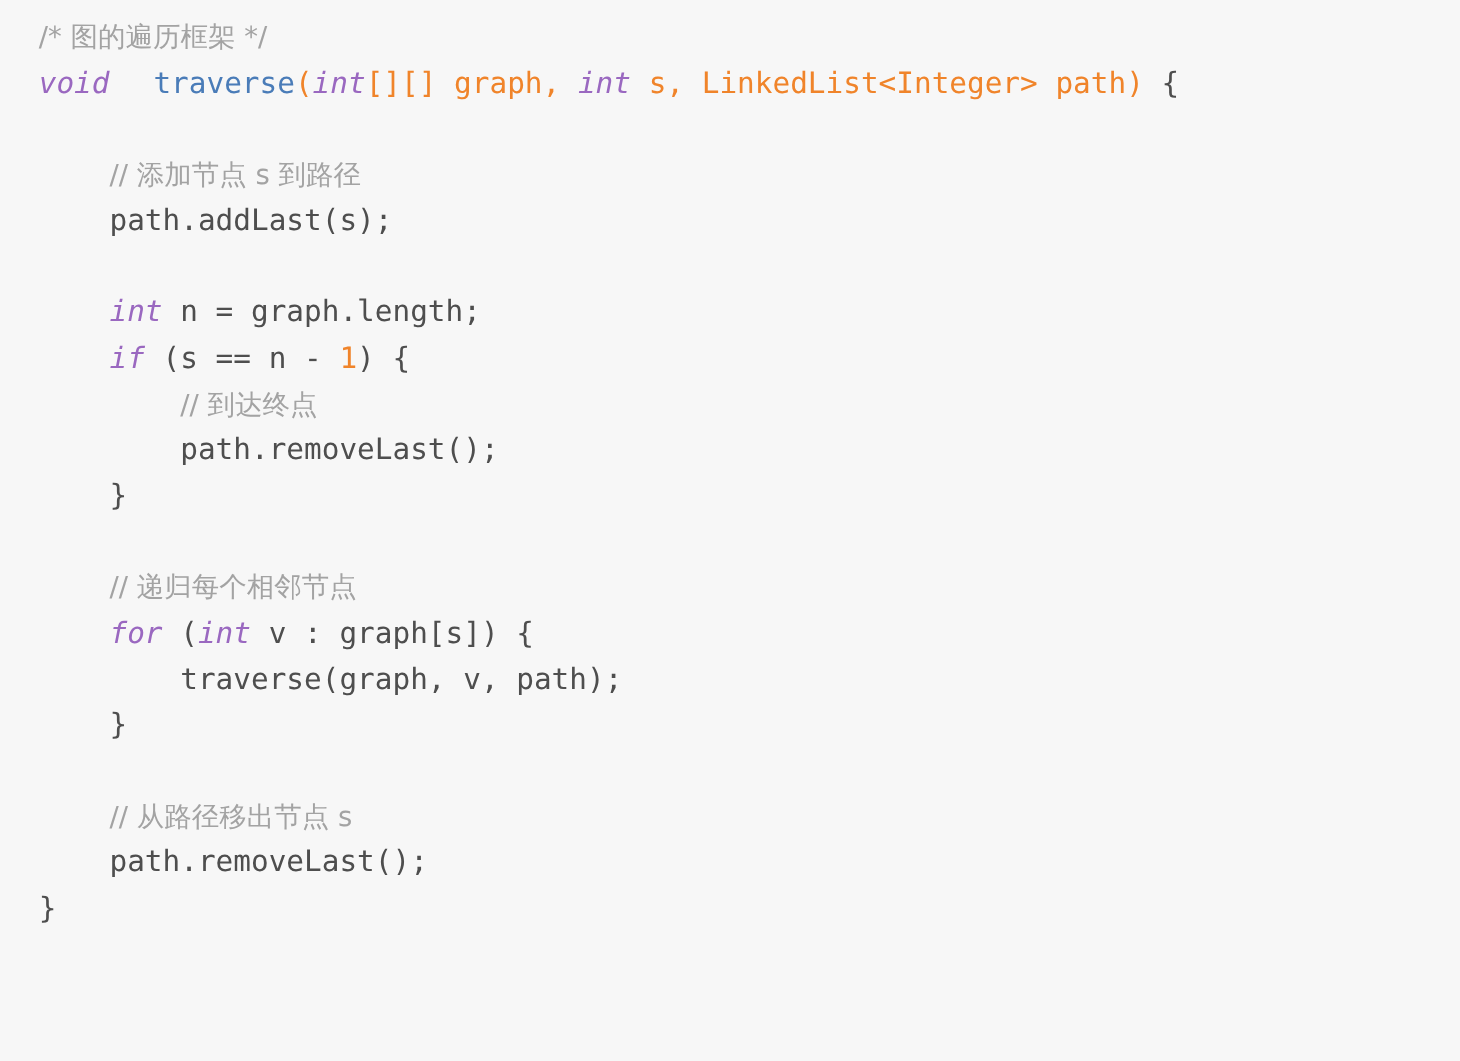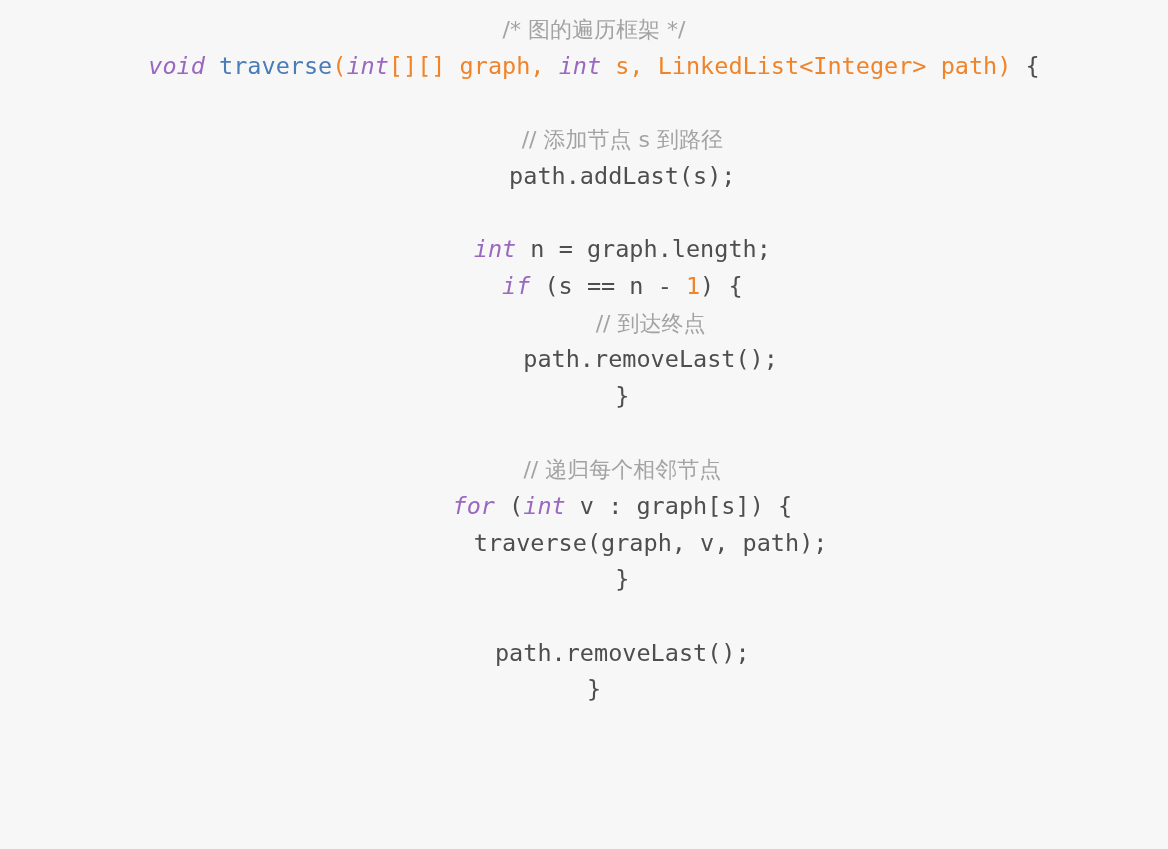--- a/index.html
+++ b/index.html
@@ -12,37 +12,36 @@
     background: #f8f8f8;
     font-family: "DejaVu Sans Mono", "Liberation Mono", monospace;
     overflow: hidden;
   }
   #code-block {
     box-sizing: border-box;
     width: 1168px;
     height: 849px;
     background: #f7f7f7;
     padding: 11px 11px 0 31px;
-    text-align: center;
   }
   .code-line {
     height: 36.7px;
     line-height: 36.7px;
     font-size: 23.5px;
     white-space: pre;
     letter-spacing: 0px;
     color: #4e4e4e;
   }
   .code-line.blank {
     color: transparent;
   }
   
   .t-com  { color: #a3a3a3; }
   .t-kw   { color: #9a68c0; font-style: italic; }
-  .t-fn   { color: #4a7cb8; }
+  .t-fn   { color: #4a7cb8; margin-left: 21px; }
   .t-par  { color: #f0842a; }
   .t-num  { color: #f0842a; }
   .t-def  { color: #4e4e4e; }
   .cjk {
     font-family: "DejaVu Sans", "Liberation Sans", sans-serif;
     font-size: 22px;
   }
 </style>
 </head>
 <body>
@@ -59,15 +58,16 @@
     <div class="code-line"><span>    </span><span class="t-kw">if</span><span class="t-def"> (s == n - </span><span class="t-num">1</span><span class="t-def">) {</span></div>
     <div class="code-line"><span>        </span><span class="t-com cjk">// 到达终点</span></div>
     <div class="code-line"><span>        </span><span class="t-def">path.removeLast();</span></div>
     <div class="code-line"><span>    </span><span class="t-def">}</span></div>
     <div class="code-line blank">&nbsp;</div>
     <div class="code-line"><span>    </span><span class="t-com cjk">// 递归每个相邻节点</span></div>
     <div class="code-line"><span>    </span><span class="t-kw">for</span><span class="t-def"> (</span><span class="t-kw">int</span><span class="t-def"> v : graph[s]) {</span></div>
     <div class="code-line"><span>        </span><span class="t-def">traverse(graph, v, path);</span></div>
     <div class="code-line"><span>    </span><span class="t-def">}</span></div>
     <div class="code-line blank">&nbsp;</div>
+    <div class="code-line"><span>    </span><span class="t-com cjk">// 从路径移出节点 s</span></div>
     <div class="code-line"><span>    </span><span class="t-def">path.removeLast();</span></div>
     <div class="code-line"><span class="t-def">}</span></div>
   </div>
 
 </body></html>

